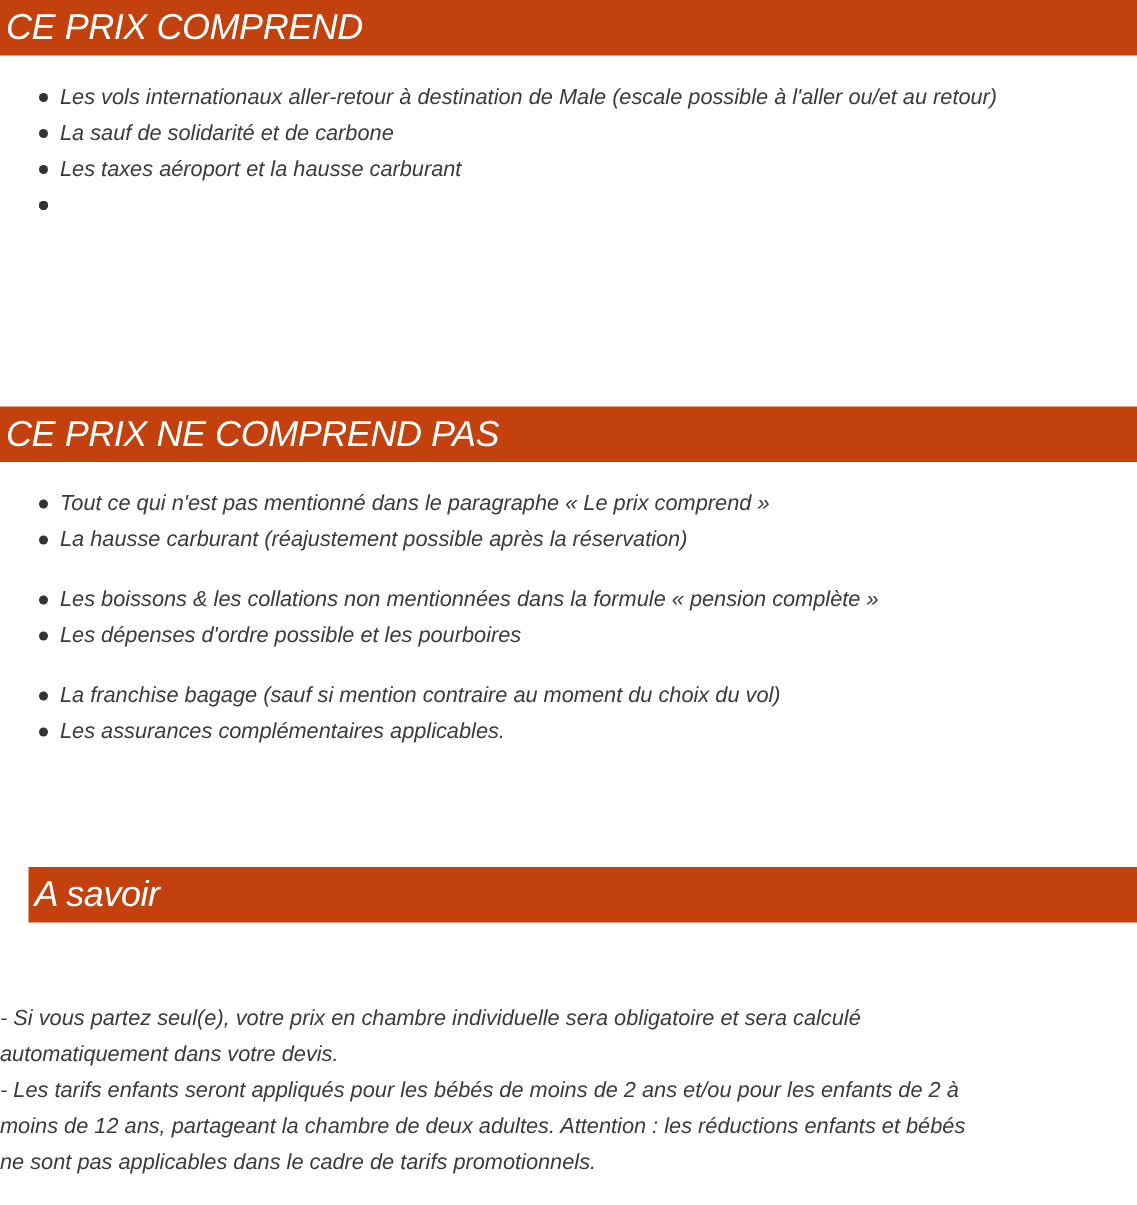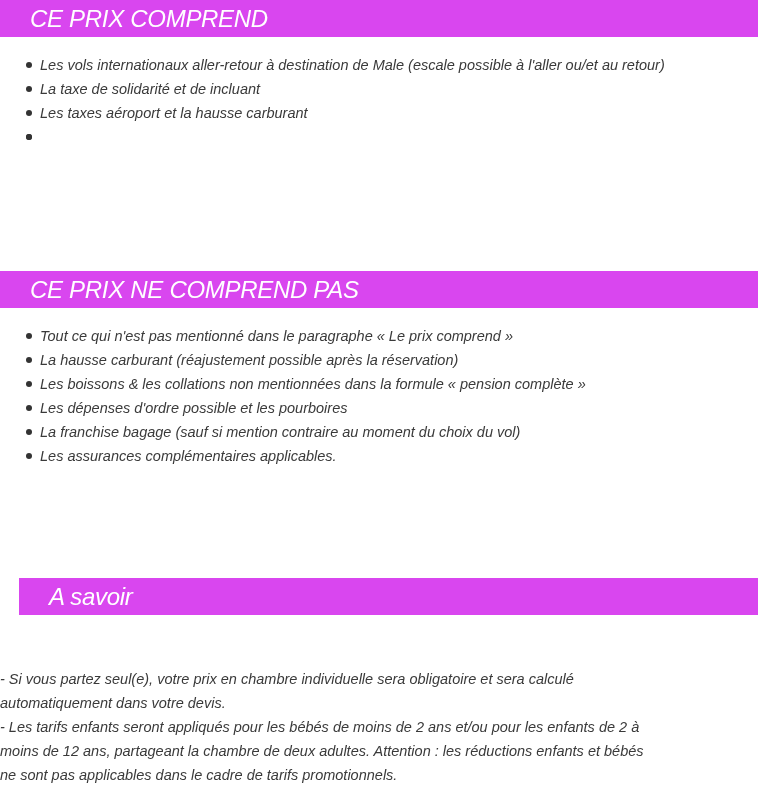--- a/index.html
+++ b/index.html
@@ -13,26 +13,26 @@
       overflow: hidden;
       position: relative;
       font-family: "Liberation Sans", "DejaVu Sans", sans-serif;
       color: #3a3a3a;
     }
     .section-header {
       position: absolute;
       left: 0;
       width: 758px;
       height: 37px;
-      background: #d946ef;
+      background: #c2410c;
       color: #ffffff;
       font-style: italic;
       font-size: 24px;
       line-height: 37px;
-      padding-left: 30px;
+      padding-left: 4px;
       box-sizing: border-box;
       letter-spacing: -0.3px;
     }
     ul.bullets {
       position: absolute;
       left: 0;
       margin: 0;
       padding: 0;
       list-style: none;
       width: 758px;
@@ -50,20 +50,21 @@
     ul.bullets li .dot {
       position: absolute;
       left: 26px;
       top: 9px;
       width: 6px;
       height: 6px;
       border-radius: 50%;
       background: #333333;
     }
     ul.bullets li.gap-before {
+      margin-top: 16px;
     }
     .para {
       position: absolute;
       left: 0;
       width: 663px;
       font-size: 14.5px;
       line-height: 24px;
       font-style: italic;
       color: #3a3a3a;
       padding-right: 4px;
@@ -71,21 +72,21 @@
     }
   </style>
 </head>
 <body>
 
 <div class="section-header" style="top:0;">
   <span>CE PRIX COMPREND</span>
 </div>
 <ul class="bullets" style="top:53px;">
   <li><span class="dot"></span><span>Les vols internationaux aller-retour à destination de Male (escale possible à l'aller ou/et au retour)</span></li>
-  <li><span class="dot"></span><span>La taxe de solidarité et de incluant</span></li>
+  <li><span class="dot"></span><span>La sauf de solidarité et de carbone</span></li>
   <li><span class="dot"></span><span>Les taxes aéroport et la hausse carburant</span></li>
   <li><span class="dot"></span></li>
   <li><span class="dot"></span></li>
 </ul>
 
 <div class="section-header" style="top:271px;">
   <span>CE PRIX NE COMPREND PAS</span>
 </div>
 <ul class="bullets" style="top:324px;">
   <li><span class="dot"></span><span>Tout ce qui n'est pas mentionné dans le paragraphe « Le prix comprend »</span></li>

